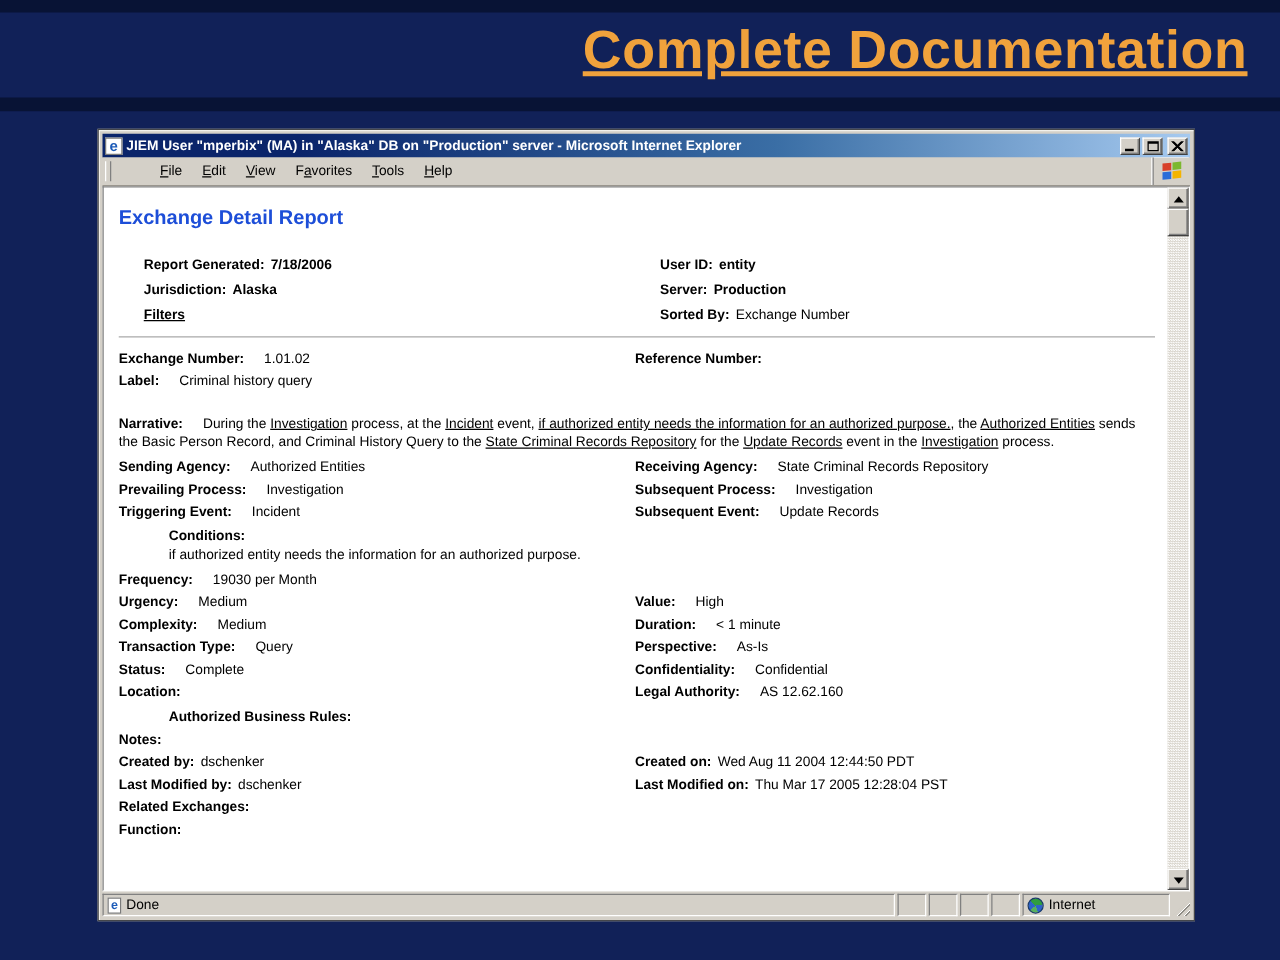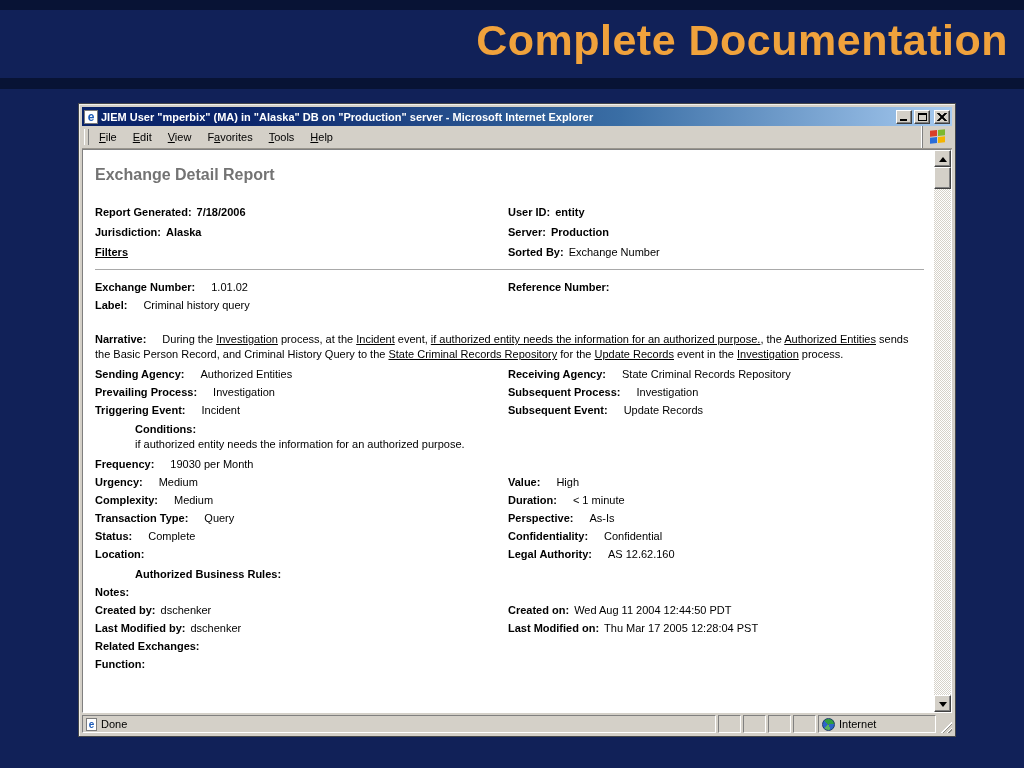--- a/index.html
+++ b/index.html
@@ -5,23 +5,23 @@
   * { margin:0; padding:0; box-sizing:border-box; }
   html,body { width:1024px; height:768px; overflow:hidden; }
   body {
     position:relative;
     background:#112158;
     font-family:"Liberation Sans", sans-serif;
   }
   .band-top    { position:absolute; left:0; top:0;    width:1024px; height:10px; background:#081335; }
   .band-title  { position:absolute; left:0; top:78px; width:1024px; height:11px; background:#081335; }
   .slide-title {
-    position:absolute; top:16px; right:16px;
+    position:absolute; top:16px; right:26px;
     font-size:43px; font-weight:bold; letter-spacing:0.5px;
-    color:#F0A23C; white-space:nowrap;
+    color:#F0A23C; white-space:nowrap;text-decoration:underline;
   }
 
   
   .window {
     position:absolute; left:78px; top:103px; width:878px; height:634px;
     background:#D4D0C8; border:1px solid #45474b; padding:3px;
     display:flex; flex-direction:column;
     box-shadow: inset 1px 1px 0 #f2f1ec;
   }
   .titlebar {
@@ -51,21 +51,21 @@
   .gl-close {
     position:absolute; inset:2px;
     background:
       linear-gradient(45deg,  transparent 41%, #000 45%, #000 55%, transparent 59%),
       linear-gradient(-45deg, transparent 41%, #000 45%, #000 55%, transparent 59%);
   }
 
   .menubar {
     height:23px; flex:0 0 23px; background:#D4D0C8;
     border-bottom:1px solid #9a968e;
-    display:flex; align-items:stretch;
+    display:flex; align-items:stretch;gap:29px;
   }
   .menu-grip {
     width:5px; margin:3px 2px 3px 2px;
     border-left:1px solid #fff; border-right:1px solid #808080;
   }
   .menu-items { display:flex; align-items:center; flex:1; }
   .menu-item { font-size:11px; color:#000; padding:3px 8px; cursor:default; }
   .accel { text-decoration:underline; }
   .menu-logo-box {
     width:30px; border-left:1px solid #808080; box-shadow:-1px 0 0 #fff;
@@ -79,23 +79,23 @@
   .content {
     flex:1; position:relative; background:#fff;
     border:1px solid; border-color:#808080 #ffffff #ffffff #808080;
     overflow:hidden;
   }
   .page {
     position:absolute; left:0; top:0; right:17px; bottom:0;
     padding:10px 10px 0 12px; overflow:hidden;
     font-size:11px; color:#000;
   }
-  .h1 { color:#737373; font-size:16px; font-weight:bold; margin:6px 0 18px 0; }
+  .h1 { color:#1d4ed8; font-size:16px; font-weight:bold; margin:6px 0 18px 0; }
   .row { position:relative; line-height:18px; white-space:nowrap; }
-  .row.meta { line-height:20px; }
+  .row.meta { line-height:20px;margin-left:20px; }
   .rcol { position:absolute; left:413px; top:0; }
   .lbl { font-weight:bold; }
   .val { margin-left:16px; }
   .val.tight { margin-left:5px; }
   .val.b { font-weight:bold; }
   .filters-link { font-weight:bold; text-decoration:underline; cursor:pointer; }
   hr.sep { border:none; border-top:1px solid #a9a9a9; margin:7px 0 8px 0; }
   .para { line-height:15px; margin:18px 0 3px 0; }
   .para .lead-gap { display:inline-block; width:16px; }
   .nlink { text-decoration:underline; cursor:pointer; }

